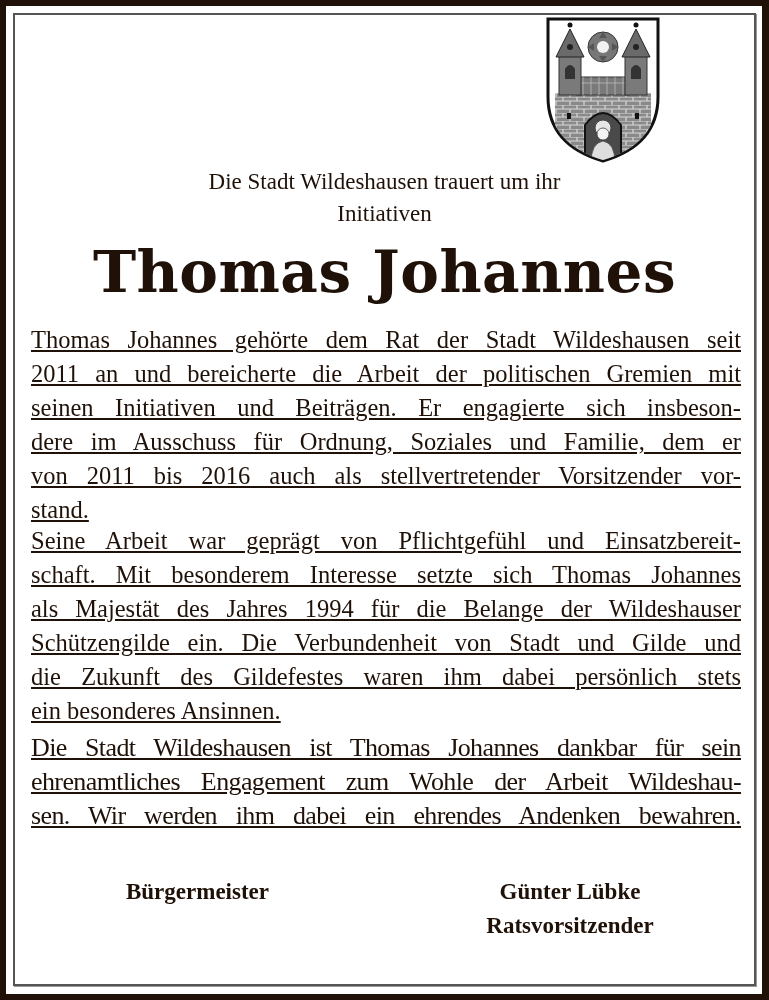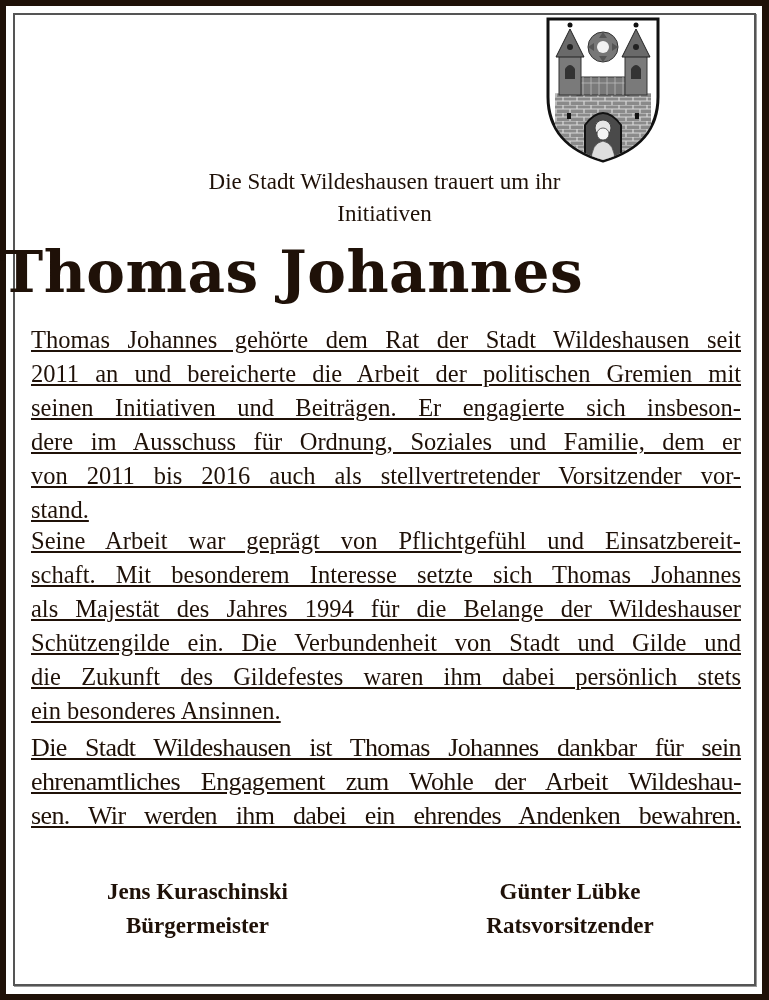--- a/index.html
+++ b/index.html
@@ -22,21 +22,21 @@
   .crest {
     position: absolute; left: 545px; top: 17px; width: 116px; height: 146px;
   }
   .intro {
     position: absolute; left: 0; width: 769px; text-align: center;
     font-family: Liberation Serif, serif; font-size: 23px; line-height: 32px;
   }
   .intro-1 { top: 166px; }
   .intro-2 { top: 198px; }
   .name {
-    position: absolute; left: 0; top: 236px; width: 769px; text-align: left;
+    position: absolute; left: 0; top: 236px; width: 769px; text-align: center;
     font-family: "DejaVu Serif", serif; font-weight: bold; font-size: 58px;
     line-height: 72px; letter-spacing: 0.5px;
     transform: scaleX(1.0);
   }
   .para { position: absolute; left: 31px; width: 710px; text-decoration: underline; }
   .line {
     display: block; height: 34px; line-height: 34px;
     font-family: "Liberation Serif", serif; font-size: 24.5px;
     text-align: justify; text-align-last: justify; white-space: nowrap;
     overflow: visible;
@@ -134,20 +134,19 @@
   <span class="line last">ein besonderes Ansinnen.</span>
 </div>
 
 <div class="para p3">
   <span class="line">Die Stadt Wildeshausen ist Thomas Johannes dankbar für sein</span>
   <span class="line">ehrenamtliches Engagement zum Wohle der Arbeit Wildeshau-</span>
   <span class="line">sen. Wir werden ihm dabei ein ehrendes Andenken bewahren.</span>
 </div>
 
 <div class="sig sig-left">
-  <div>Jens Kuraschinski</div>
   <div>Bürgermeister</div>
 </div>
 
 <div class="sig sig-right">
   <div>Günter Lübke</div>
   <div>Ratsvorsitzender</div>
 </div>
 
 </body></html>

